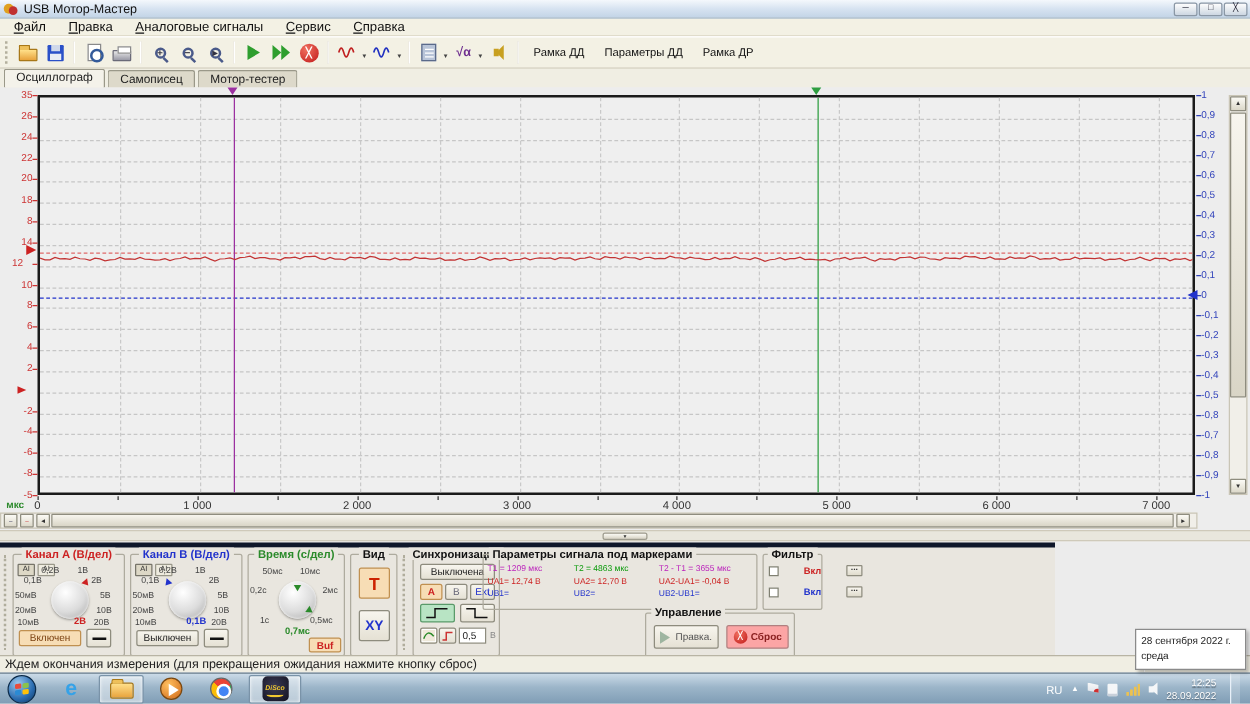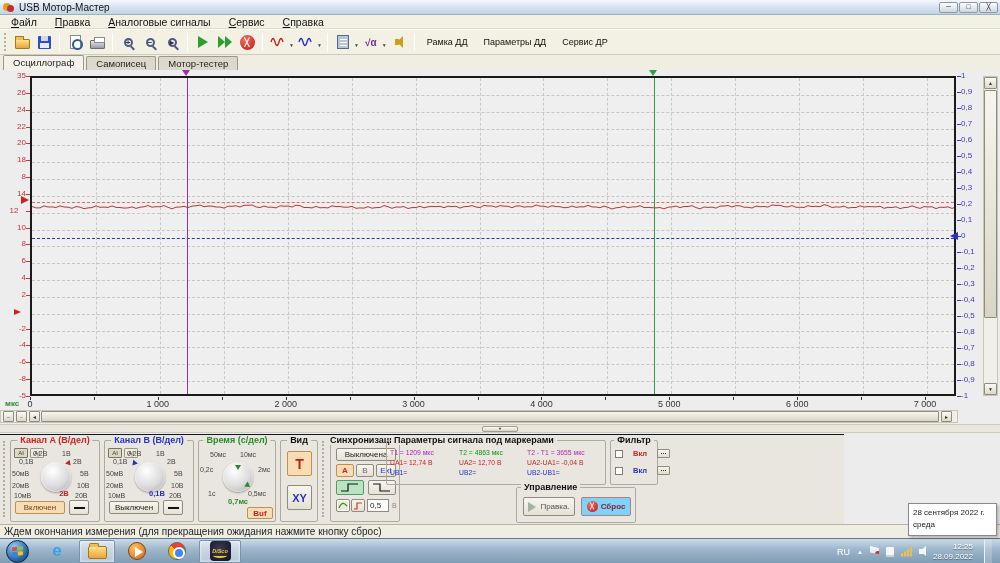--- a/index.html
+++ b/index.html
@@ -83,21 +83,21 @@
   
   .sb{position:absolute;background:#f1efe9;border:1px solid #c9c5b6}
   .sb-btn{position:absolute;background:linear-gradient(#fbfaf5,#dcd8c9);border:1px solid #8e8c7e;border-radius:1px;
      font-size:5px;color:#333;display:flex;align-items:center;justify-content:center}
   .sb-thumb{position:absolute;background:linear-gradient(#f7f5ee,#d9d5c6);border:1px solid #8e8c7e;border-radius:1px}
   #splitter{position:absolute;left:0;top:354px;width:1000px;height:9px;background:#e9e7dd;border-top:1px solid #cfcaba;border-bottom:1px solid #cfcaba}
   #split-btn{position:absolute;left:482px;top:1px;width:36px;height:6px;background:linear-gradient(#fbfaf5,#d8d4c5);
      border:1px solid #9e9c8e;border-radius:2px;font-size:4px;line-height:4px;text-align:center;color:#333}
 
   
-  #panels{position:absolute;left:0;top:434px;width:844px;height:90px;background:#e9e6df;border-top:1px solid #0f172a}
+  #panels{position:absolute;left:0;top:434px;width:844px;height:90px;background:#e9e6df;border-top:4px solid #0f172a}
   .grip{position:absolute;top:6px;height:76px;width:3px;border-left:2px dotted #b0ad9c}
   .gbox{position:absolute;border:1px solid #aeab9e;border-radius:2px}
   .gtitle{position:absolute;top:-6px;left:50%;transform:translateX(-50%);background:#e9e6df;
      padding:0 3px;font-size:9px;font-weight:bold;white-space:nowrap}
   .gtitle.left{left:4px;transform:none}
   .ct-a{color:#cc2222}.ct-b{color:#2233cc}.ct-t{color:#2a8a2a}.ct-k{color:#111}
   .btn{position:absolute;background:linear-gradient(#f7f5ee,#e5e1d4);border:1px solid #8e8c7e;border-radius:2px;
      display:flex;align-items:center;justify-content:center;font-size:8px;color:#222}
   .btn.tan{background:#f7ddb5;border-color:#c09050;color:#7a4010}
   .btn.pressedb{border-color:#8e8c7e;background:#efe9da;box-shadow:inset 0 0 0 1px #fff}
@@ -109,21 +109,21 @@
      box-shadow:0 1px 2px rgba(0,0,0,.35),inset 0 0 2px #fff}
   .klbl{position:absolute;font-size:7px;color:#444;white-space:nowrap}
   .kval{position:absolute;font-size:7.5px;font-weight:bold;white-space:nowrap}
   .ptr{position:absolute;width:0;height:0;border-left:3px solid transparent;border-right:3px solid transparent;border-top:5px solid #cc2222}
   .linemark{width:11px;height:2px;background:#111}
   .prow{position:absolute;font-size:6.8px;white-space:nowrap}
   .c-mag{color:#bb22bb}.c-grn{color:#0a9a0a}.c-red{color:#cc2222}.c-blu{color:#2233cc}
   .chk{display:inline-block;width:8px;height:8px;background:#fff;border:1px solid #808072;vertical-align:middle}
   .dots-btn{display:inline-flex;width:13px;height:9px;border:1px solid #8e8c7e;border-radius:1px;
      background:linear-gradient(#f7f5ee,#e0dccd);font-size:7px;line-height:4px;justify-content:center;color:#333}
-  .flt-row{position:absolute;left:4px;display:flex;align-items:center;gap:10px;font-size:7.5px;font-weight:bold}
+  .flt-row{position:absolute;left:4px;display:flex;align-items:center;gap:20px;font-size:7.5px;font-weight:bold}
   .sync-input{position:absolute;background:#fff;border:1px solid #8e8c7e;font-size:8px;color:#222;padding:1px 2px}
   .edge-svg{display:block}
   .reset-x{width:11px;height:11px;border-radius:50%;background:radial-gradient(circle at 35% 30%,#f07060,#c01818);
      color:#fff;font-size:6px;line-height:11px;text-align:center;font-weight:bold;margin-right:3px}
   .reset-x::before{content:"╳"}
   .play-outline{width:0;height:0;border-left:8px solid #8aa890;border-top:5px solid transparent;border-bottom:5px solid transparent;margin-right:4px;opacity:.8}
 
   
   #statusbar{position:absolute;left:0;top:524px;width:1000px;height:14px;background:#f0eee3;
      border-top:1px solid #b8b4a4;font-size:10px;color:#222;display:flex;align-items:center;padding-left:4px}
@@ -244,21 +244,21 @@
   <span class="ti">
       <span class="ic-formula">√α</span>
     </span>
   <span class="dd">▼</span>
   <span class="ti">
       <span class="ic-sound"></span>
     </span>
   <span class="tsep"></span>
   <span class="tbtn">Рамка ДД</span>
   <span class="tbtn">Параметры ДД</span>
-  <span class="tbtn">Сервис ДР</span>
+  <span class="tbtn">Рамка ДР</span>
 </div>
 
 <div id="tabstrip">
   <span class="tab active">Осциллограф</span>
   <span class="tab">Самописец</span>
   <span class="tab">Мотор-тестер</span>
 </div>
 
 <div id="scope">
   <div id="plot-frame">
@@ -565,21 +565,21 @@
     </div>
   </div>
 
 
   <div class="gbox" id="box-control" style="left:516px;top:52px;width:120px;height:36px">
     <div class="gtitle left ct-k">Управление</div>
     <div class="btn" style="left:6px;top:9px;width:52px;height:19px;color:#555">
       <span class="play-outline"></span>
       <span>Правка.</span>
     </div>
-    <div class="btn" style="left:64px;top:9px;width:50px;height:19px;color:#8a2020;font-weight:bold;background:#7dd3fc;border-color:#b08080">
+    <div class="btn" style="left:64px;top:9px;width:50px;height:19px;color:#8a2020;font-weight:bold;background:#fca5a5;border-color:#b08080">
       <span class="reset-x"></span>
       <span>Сброс</span>
     </div>
   </div>
 </div>
 
 <div id="statusbar">
   <span>Ждем окончания измерения (для прекращения ожидания нажмите кнопку сброс)</span>
   <span id="status-div"></span>
 </div>

